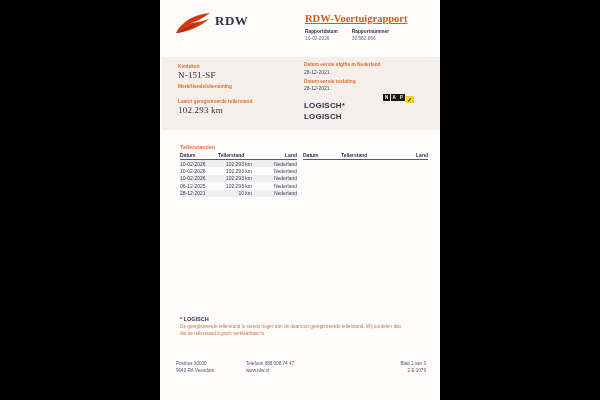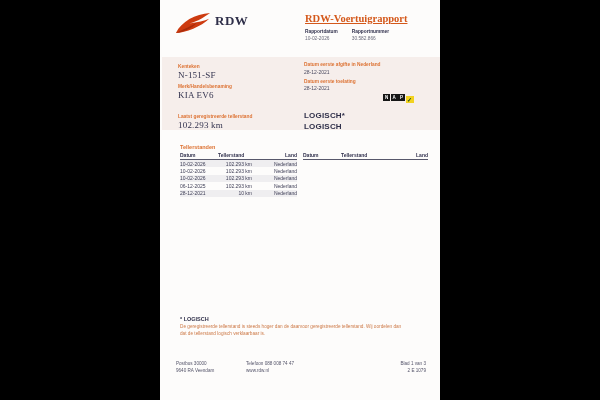--- a/index.html
+++ b/index.html
@@ -25,21 +25,21 @@
   
   .panel { position:absolute; left:2px; top:57px; width:320px; height:73px;
            background:#f6eeeb;padding-left:43px; }
   .col-left  { position:absolute; left:16px; top:6px; width:118px; }
   .col-right { position:absolute; left:142px; top:4px; width:130px; }
   .f-label { font-size:4.8px; font-weight:bold; color:#dd7233; margin-top:1px; }
   .f-value-big { font-family:"Liberation Serif", serif; font-size:9px; color:#32324e;
                  margin:1px 0 4px 0; letter-spacing:0.2px; }
   .f-value-sm { font-size:5px; color:#4a4a60; margin:1.5px 0 4px 0; }
   .gap { height:9px; }
-  .oordeel { margin-top:19px; font-weight:bold; font-size:8px; color:#2f2f49;
+  .oordeel { margin-top:9px; font-weight:bold; font-size:8px; color:#2f2f49;
              line-height:11px; letter-spacing:0.2px; }
   .nap { position:absolute; left:221px; top:37px; display:flex; align-items:flex-start; }
   .nap-sq { width:7px; height:7px; background:#161616; color:#fff; font-size:4.5px;
             font-weight:bold; display:flex; align-items:center; justify-content:center;
             margin-right:0.5px; }
   .nap-check { width:8px; height:7px; background:#f2d21f; color:#1d4d1d; font-size:6px;
                font-weight:bold; display:flex; align-items:center; justify-content:center;
                margin-top:2px; }
 
   
@@ -97,21 +97,20 @@
         <div class="meta-label">Rapportnummer</div>
         <div class="meta-value">30.582.866</div>
       </div>
     </div>
 
     <div class="panel">
       <div class="col-left">
         <div class="f-label">Kenteken</div>
         <div class="f-value-big">N-151-SF</div>
         <div class="f-label">Merk/Handelsbenaming</div>
-        <div class="f-value-big">KIA EV6</div>
         <div class="gap"></div>
         <div class="f-label">Laatst geregistreerde tellerstand</div>
         <div class="f-value-big">102.293 km</div>
       </div>
       <div class="col-right">
         <div class="f-label">Datum eerste afgifte in Nederland</div>
         <div class="f-value-sm">28-12-2021</div>
         <div class="f-label">Datum eerste toelating</div>
         <div class="f-value-sm">28-12-2021</div>
         <div class="oordeel">

